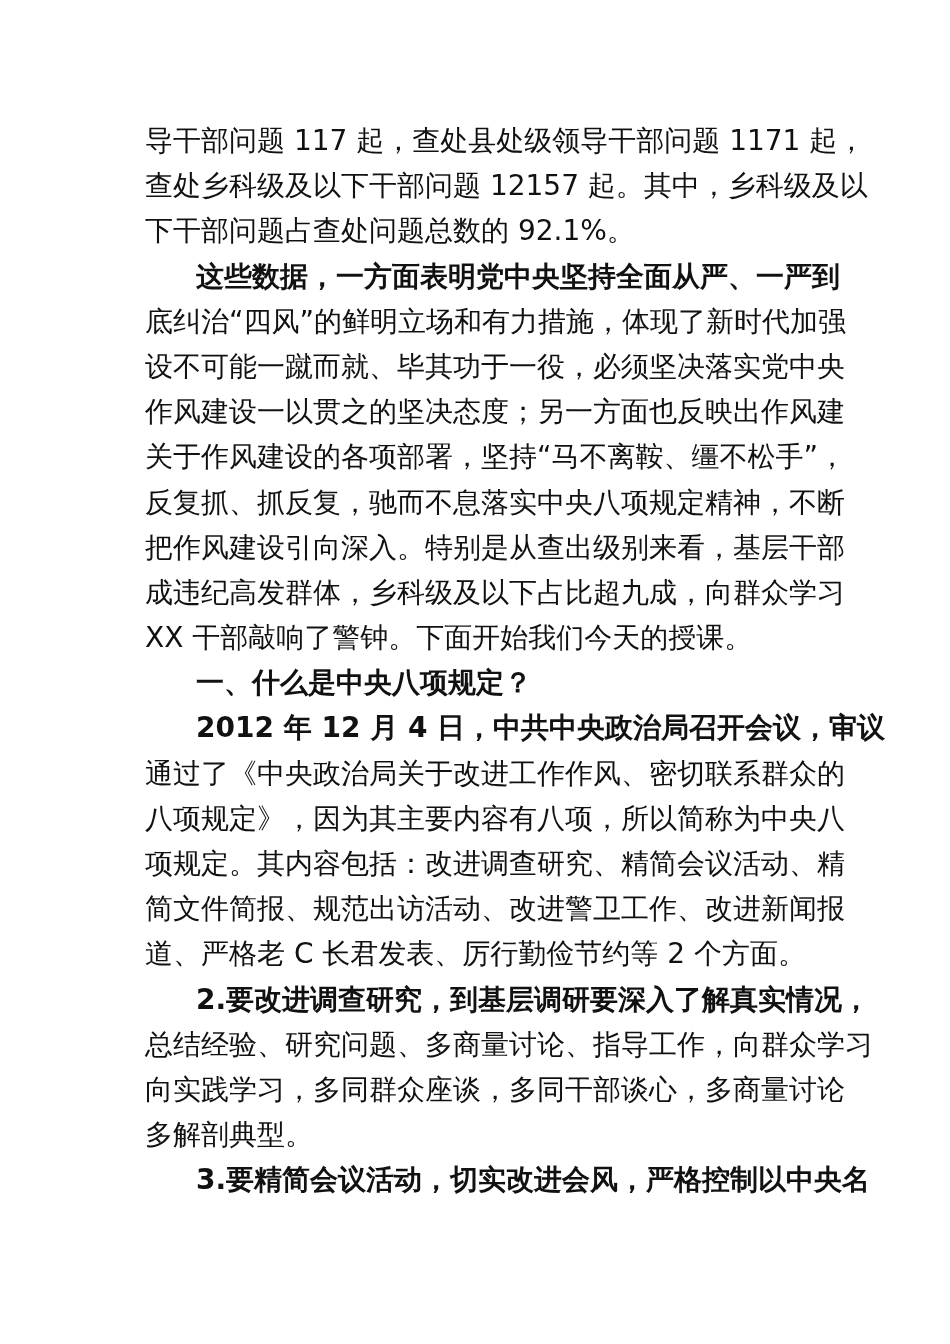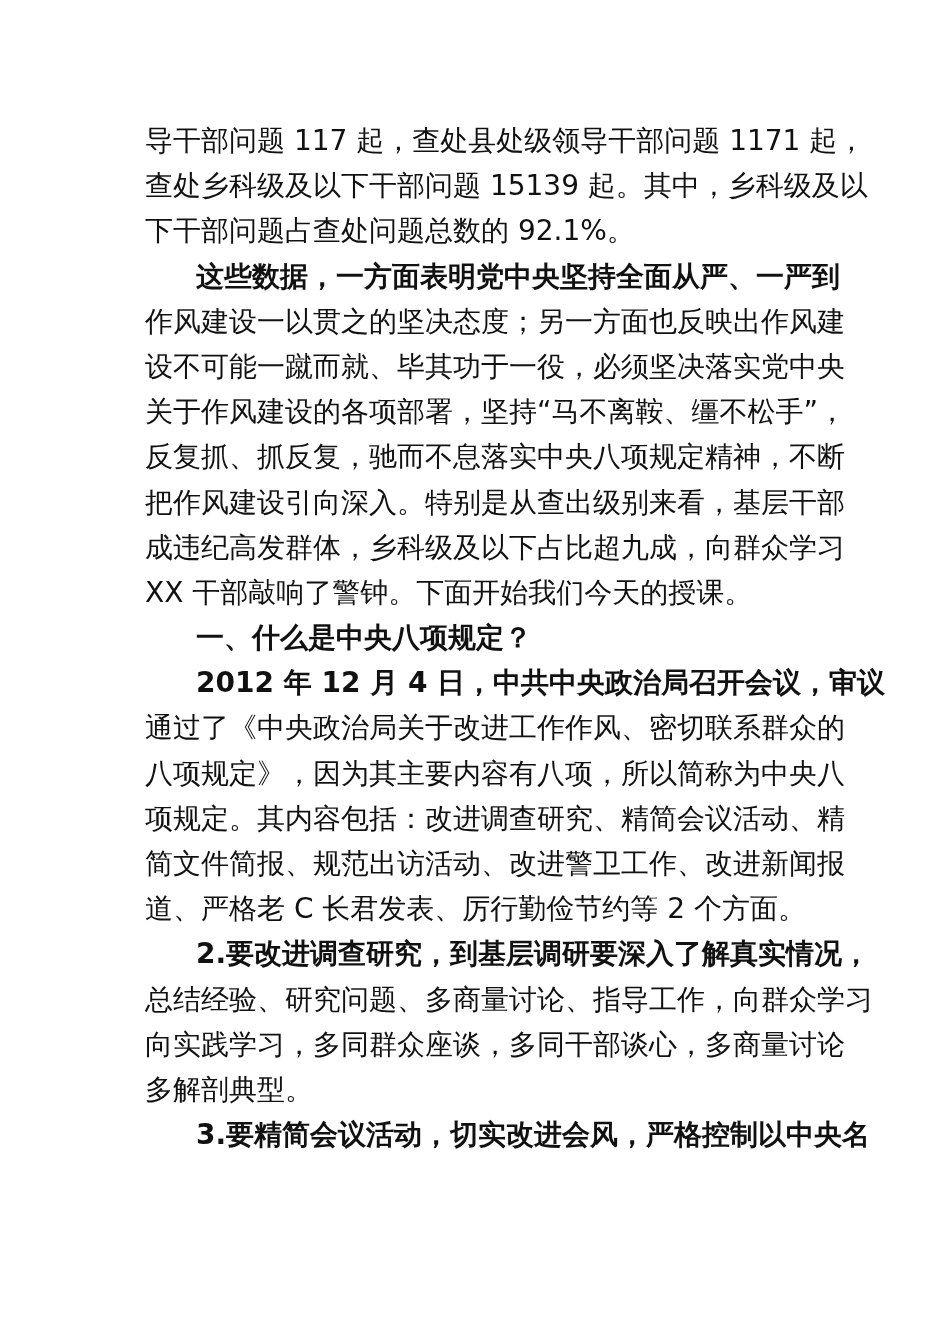--- a/index.html
+++ b/index.html
@@ -38,28 +38,29 @@
       font-weight: bold;
     }
   </style>
 </head>
 <body>
 
 <div class="page">
 
   <div>
     <div class="line">导干部问题 117 起，查处县处级领导干部问题 1171 起，</div>
-    <div class="line">查处乡科级及以下干部问题 15139 起。其中，乡科级及以</div>
+    <div class="line">查处乡科级及以下干部问题 12157 起。其中，乡科级及以</div>
     <div class="line last">下干部问题占查处问题总数的 92.1%。</div>
   </div>
 
   <div>
     <div class="line indent">这些数据，一方面表明党中央坚持全面从严、一严到</div>
+    <div class="line">底纠治“四风”的鲜明立场和有力措施，体现了新时代加强</div>
+    <div class="line">设不可能一蹴而就、毕其功于一役，必须坚决落实党中央</div>
     <div class="line">作风建设一以贯之的坚决态度；另一方面也反映出作风建</div>
-    <div class="line">设不可能一蹴而就、毕其功于一役，必须坚决落实党中央</div>
     <div class="line">关于作风建设的各项部署，坚持“马不离鞍、缰不松手”，</div>
     <div class="line">反复抓、抓反复，驰而不息落实中央八项规定精神，不断</div>
     <div class="line">把作风建设引向深入。特别是从查出级别来看，基层干部</div>
     <div class="line">成违纪高发群体，乡科级及以下占比超九成，向群众学习</div>
     <div class="line last">XX 干部敲响了警钟。下面开始我们今天的授课。</div>
   </div>
 
   <div>
     <div class="line indent last">一、什么是中央八项规定？</div>
   </div>

